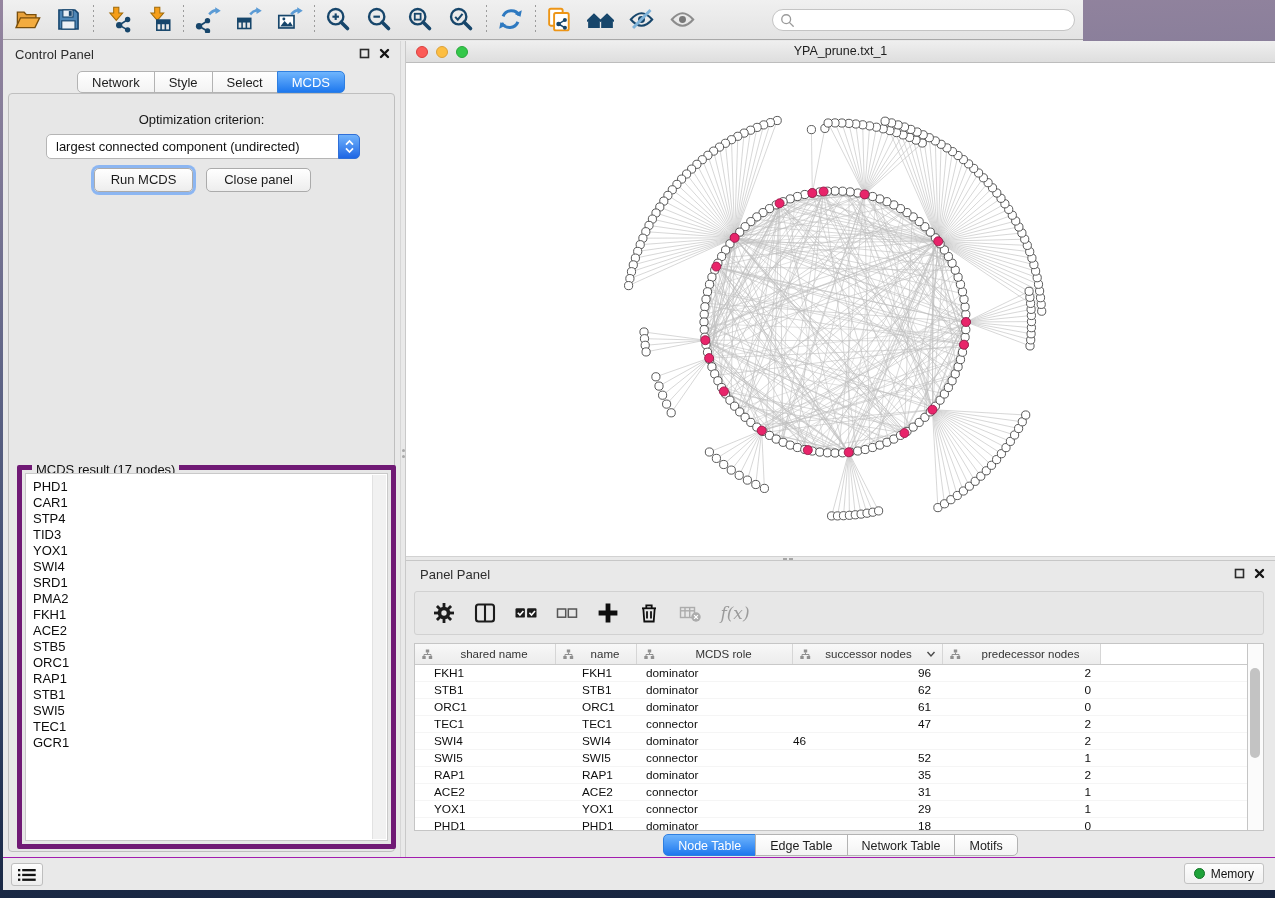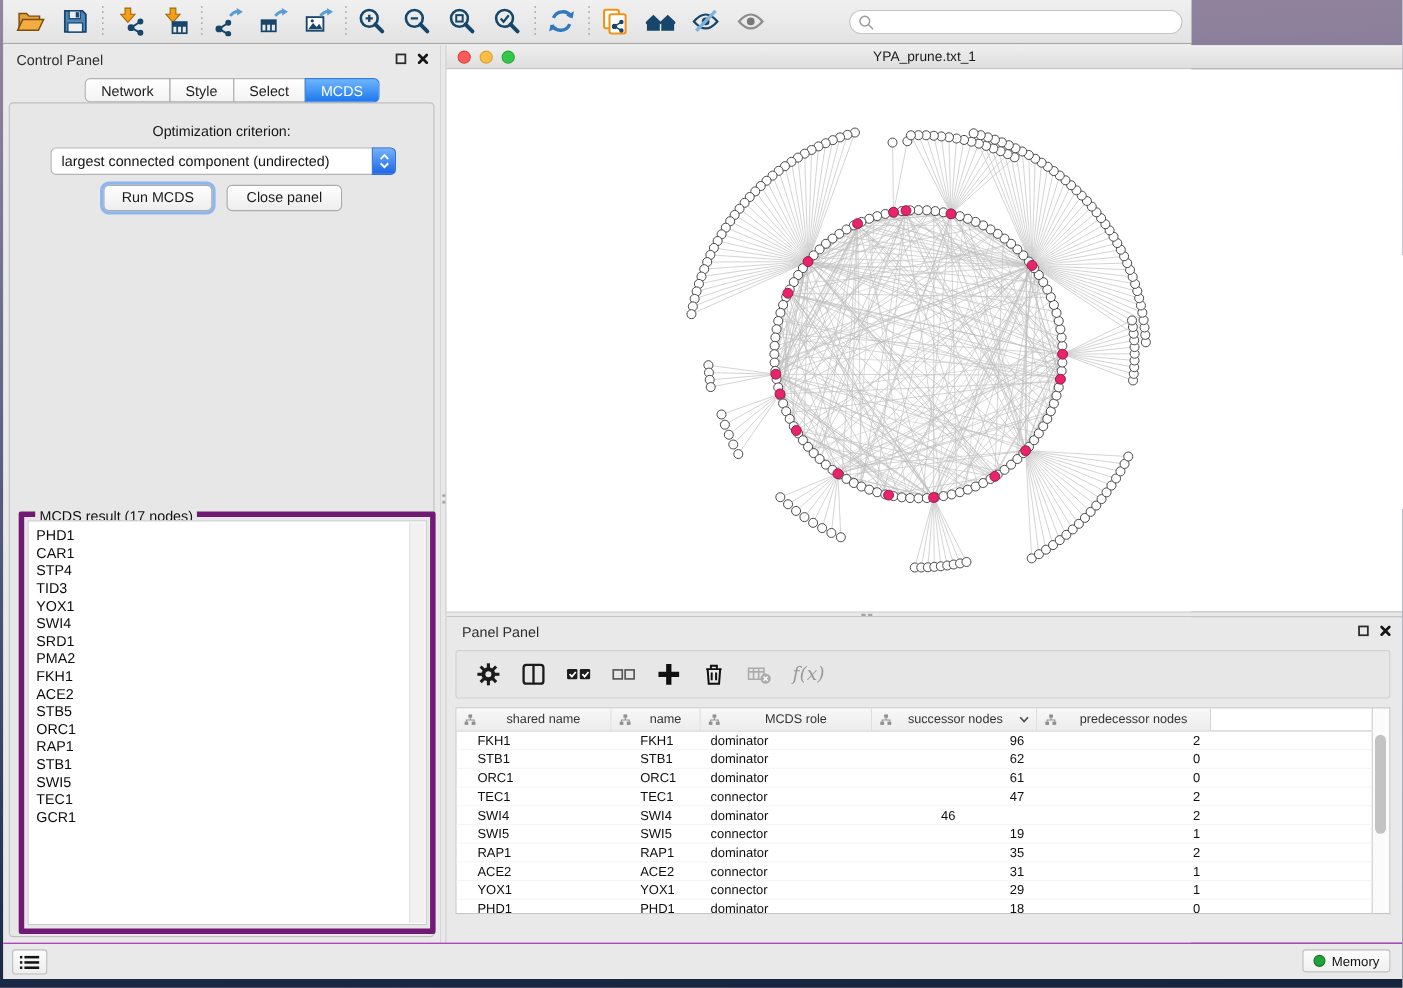--- a/index.html
+++ b/index.html
@@ -1325,28 +1325,28 @@
                 <div class="td" style="width: 141px; text-align: left; padding-left: 19px;">TEC1</div>
                 <div class="td" style="width: 81px; text-align: left; padding-left: 26px;">TEC1</div>
                 <div class="td" style="width: 156px; text-align: left; padding-left: 9px;">connector</div>
                 <div class="td" style="width: 150px; text-align: right; padding-right: 12px;">47</div>
                 <div class="td" style="width: 158px; text-align: right; padding-right: 10px;">2</div>
               </div>
               <div class="trow">
                 <div class="td" style="width: 141px; text-align: left; padding-left: 19px;">SWI4</div>
                 <div class="td" style="width: 81px; text-align: left; padding-left: 26px;">SWI4</div>
                 <div class="td" style="width: 156px; text-align: left; padding-left: 9px;">dominator</div>
-                <div class="td" style="width: 150px; text-align: center; padding-right: 12px;">46</div>
+                <div class="td" style="width: 150px; text-align: left; padding-right: 12px;">46</div>
                 <div class="td" style="width: 158px; text-align: right; padding-right: 10px;">2</div>
               </div>
               <div class="trow">
                 <div class="td" style="width: 141px; text-align: left; padding-left: 19px;">SWI5</div>
                 <div class="td" style="width: 81px; text-align: left; padding-left: 26px;">SWI5</div>
                 <div class="td" style="width: 156px; text-align: left; padding-left: 9px;">connector</div>
-                <div class="td" style="width: 150px; text-align: right; padding-right: 12px;">19</div>
+                <div class="td" style="width: 150px; text-align: right; padding-right: 12px;">52</div>
                 <div class="td" style="width: 158px; text-align: right; padding-right: 10px;">1</div>
               </div>
               <div class="trow">
                 <div class="td" style="width: 141px; text-align: left; padding-left: 19px;">RAP1</div>
                 <div class="td" style="width: 81px; text-align: left; padding-left: 26px;">RAP1</div>
                 <div class="td" style="width: 156px; text-align: left; padding-left: 9px;">dominator</div>
                 <div class="td" style="width: 150px; text-align: right; padding-right: 12px;">35</div>
                 <div class="td" style="width: 158px; text-align: right; padding-right: 10px;">2</div>
               </div>
               <div class="trow">
@@ -1369,20 +1369,26 @@
                 <div class="td" style="width: 156px; text-align: left; padding-left: 9px;">dominator</div>
                 <div class="td" style="width: 150px; text-align: right; padding-right: 12px;">18</div>
                 <div class="td" style="width: 158px; text-align: right; padding-right: 10px;">0</div>
               </div>
             </div>
         </div>
         <div class="tp-scroll">
           <div class="tp-thumb"></div>
         </div>
 
+        <div class="tp-tabs" id="tp-tabs">
+            <div class="seg active" style="font-size: 12.5px;">Node Table</div>
+            <div class="seg" style="font-size: 12.5px;">Edge Table</div>
+            <div class="seg" style="font-size: 12.5px;">Network Table</div>
+            <div class="seg" style="font-size: 12.5px;">Motifs</div>
+          </div>
       </div>
     </div>
   </div>
 
   <div class="status">
     <div class="sbtn">
       <span style="display:flex">
         <svg width="18" height="14" viewBox="0 0 18 14">
             <g fill="#141414">
               <rect x="0" y="1" width="2.3" height="2.3"></rect>

